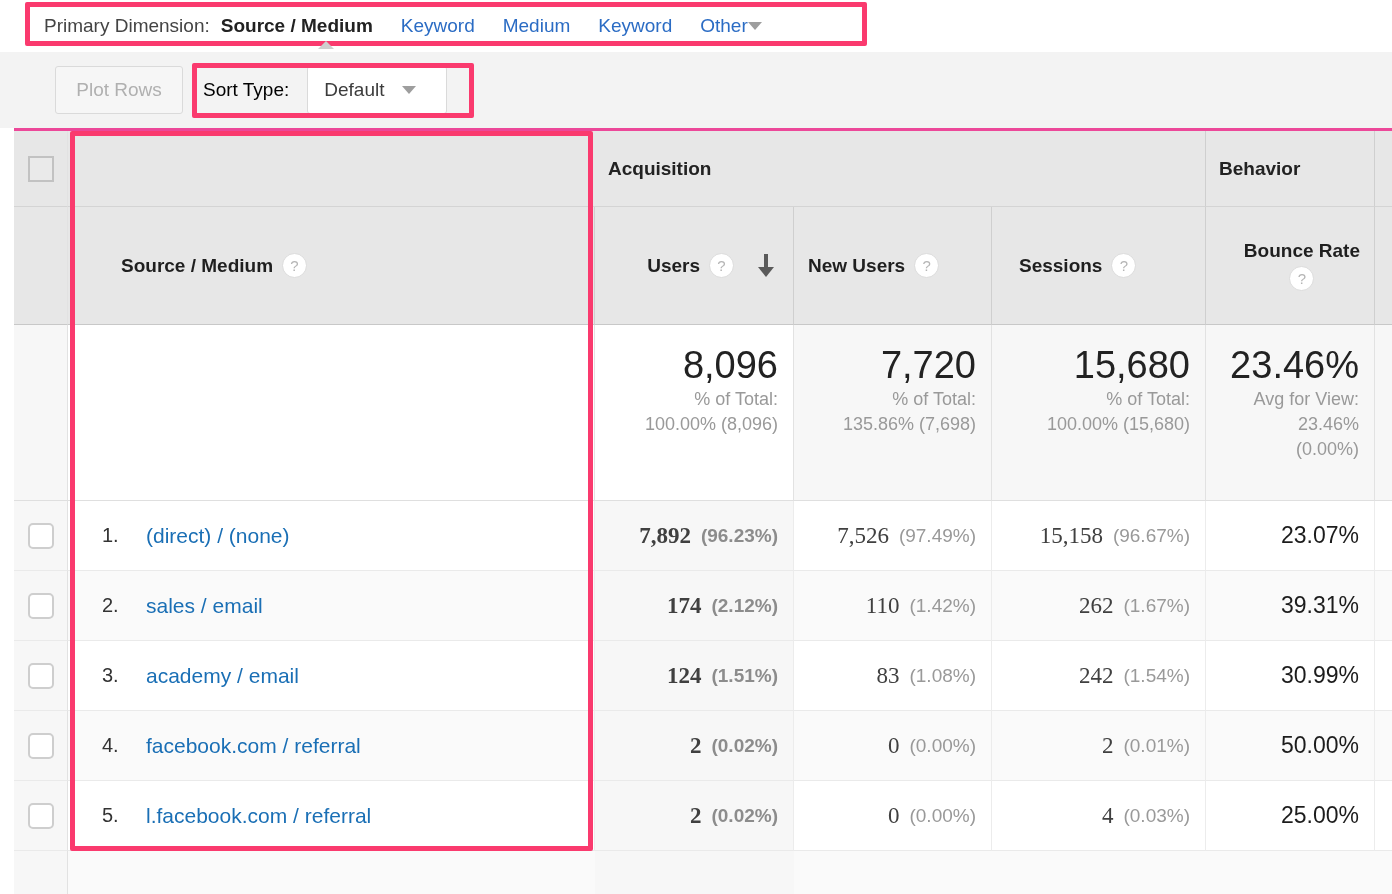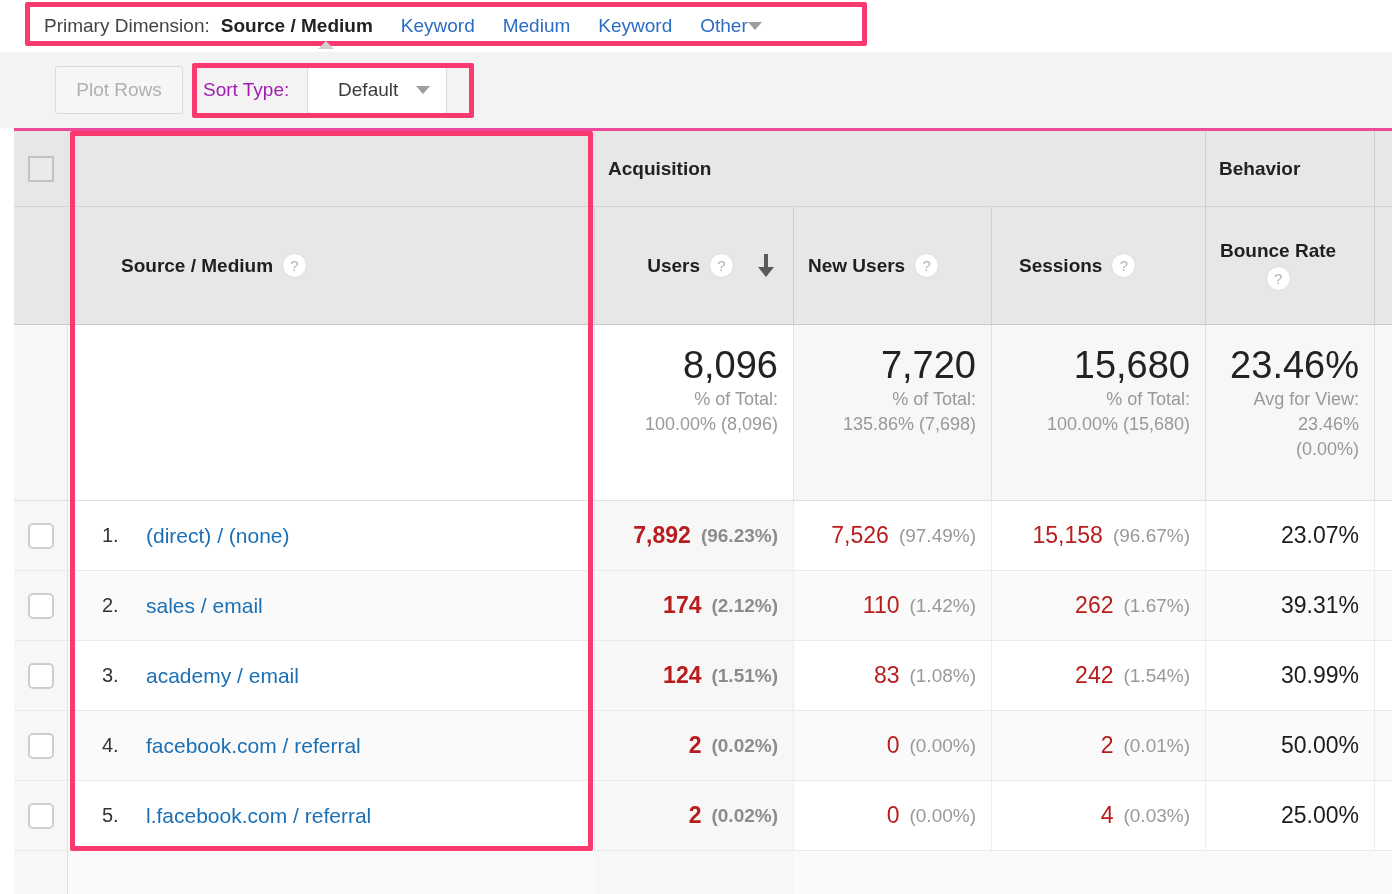--- a/index.html
+++ b/index.html
@@ -60,22 +60,22 @@
     display: flex; align-items: center; justify-content: center;
     font-size: 19px; color: #b0b0b0; cursor: default;
   }
   .btn-dd {
     height: 48px; padding: 0 16px; background: #ffffff;
     border: 1px solid #dadada; border-radius: 3px;
     display: flex; align-items: center; gap: 18px;
     font-size: 19px; color: #3c3c3c; cursor: pointer;
   }
   #secondary-dim-btn { margin-left: 22px; min-width: 268px; justify-content: space-between; }
-  #sort-type-label { font-size: 19px; color: #a21caf; margin-left: 20px; margin-right: 18px; }
-  #sort-type-btn { min-width: 140px; justify-content: flex-end; }
+  #sort-type-label { font-size: 19px; color: #000000; margin-left: 20px; margin-right: 18px; }
+  #sort-type-btn { min-width: 140px; justify-content: flex-start; }
 
   
   #table {
     position: absolute; left: 14px; top: 128px;
     width: 1378px; height: 766px;
     border-top: 3px solid #ec4899;
   }
   .trow { display: flex; width: 100%; }
 
   .c-check  { width: 54px;  flex: none; }
@@ -102,21 +102,21 @@
   #metric-row { height: 118px; }
   #metric-row > div {
     background: #e7e7e7; border-bottom: 1px solid #c8c8c8;
     display: flex; align-items: center;
   }
   #metric-row .cellbord { border-right: 1px solid #cfcfcf; }
   .metric-head {
     width: 100%; padding: 0 14px;
     display: flex; align-items: center; justify-content: flex-end; gap: 9px;
   }
-  .metric-head.center { justify-content: flex-start; }
+  .metric-head.center { justify-content: flex-end; }
   .metric-name { font-size: 19px; font-weight: bold; color: #1f1f1f; white-space: nowrap; }
   .metric-stack {
     display: flex; flex-direction: column; align-items: center; gap: 4px;
   }
   .help {
     width: 25px; height: 25px; border-radius: 50%;
     background: #ffffff; border: 1px solid #dcdcdc;
     color: #b5b5b5; font-size: 15px; line-height: 23px;
     text-align: center; flex: none; cursor: pointer;
   }
@@ -178,21 +178,21 @@
   .dim-index {
     font-size: 20px; color: #333; width: 44px; flex: none;
   }
   .dim-link {
     font-size: 21px; color: #1a6fb5; text-decoration: none; cursor: pointer;
     white-space: nowrap;
   }
   .num-cell {
     justify-content: flex-end; padding-right: 15px; gap: 10px;
   }
-  .num-main { font-size: 23px; color: #b91c1c; }
+  .num-main { font-size: 23px; color: #404040; font-family: Liberation Serif, serif; }
   .num-main.bold { font-weight: bold; }
   .num-pct { font-size: 19px; color: #999; }
   .num-pct.bold { font-weight: bold; color: #8c8c8c; text-align: right; }
   .num-solo { font-size: 23px; color: #1c1c1c; }
 
   
   #partial-row { height: 44px; }
   #partial-row > div { display: flex; align-items: center; }
 </style>
 </head>

